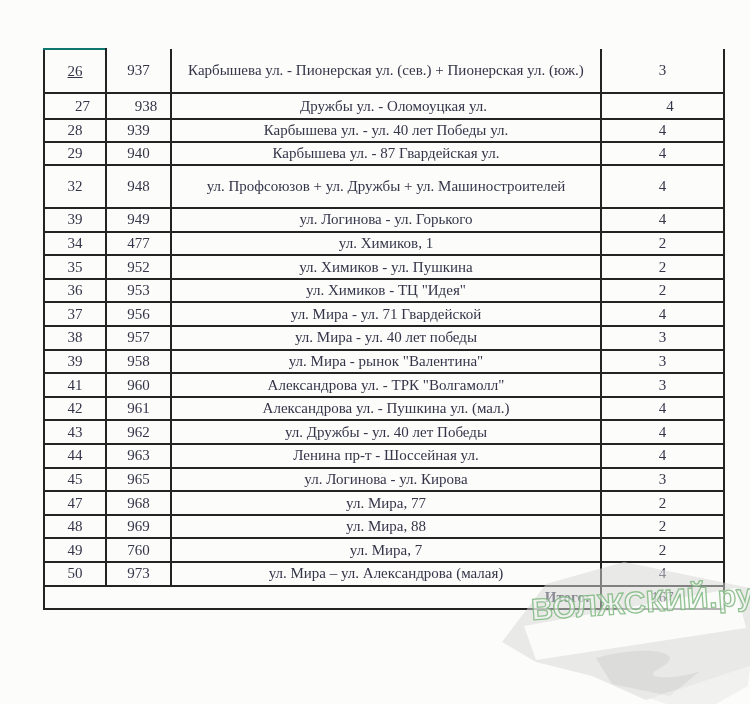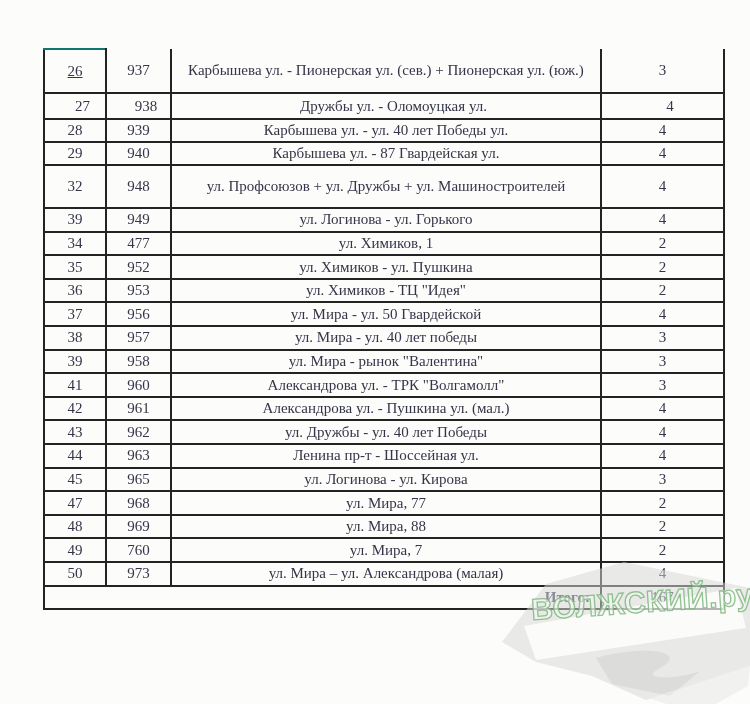--- a/index.html
+++ b/index.html
@@ -116,21 +116,21 @@
       </tr>
         <tr data-row="36">
         <td>36</td>
         <td>953</td>
         <td>ул. Химиков - ТЦ "Идея"</td>
         <td>2</td>
       </tr>
         <tr data-row="37">
         <td>37</td>
         <td>956</td>
-        <td>ул. Мира - ул. 50 Гвардейской</td>
+        <td>ул. Мира - ул. 71 Гвардейской</td>
         <td>4</td>
       </tr>
         <tr data-row="38">
         <td>38</td>
         <td>957</td>
         <td>ул. Мира - ул. 40 лет победы</td>
         <td>3</td>
       </tr>
         <tr data-row="39">
         <td>39</td>

